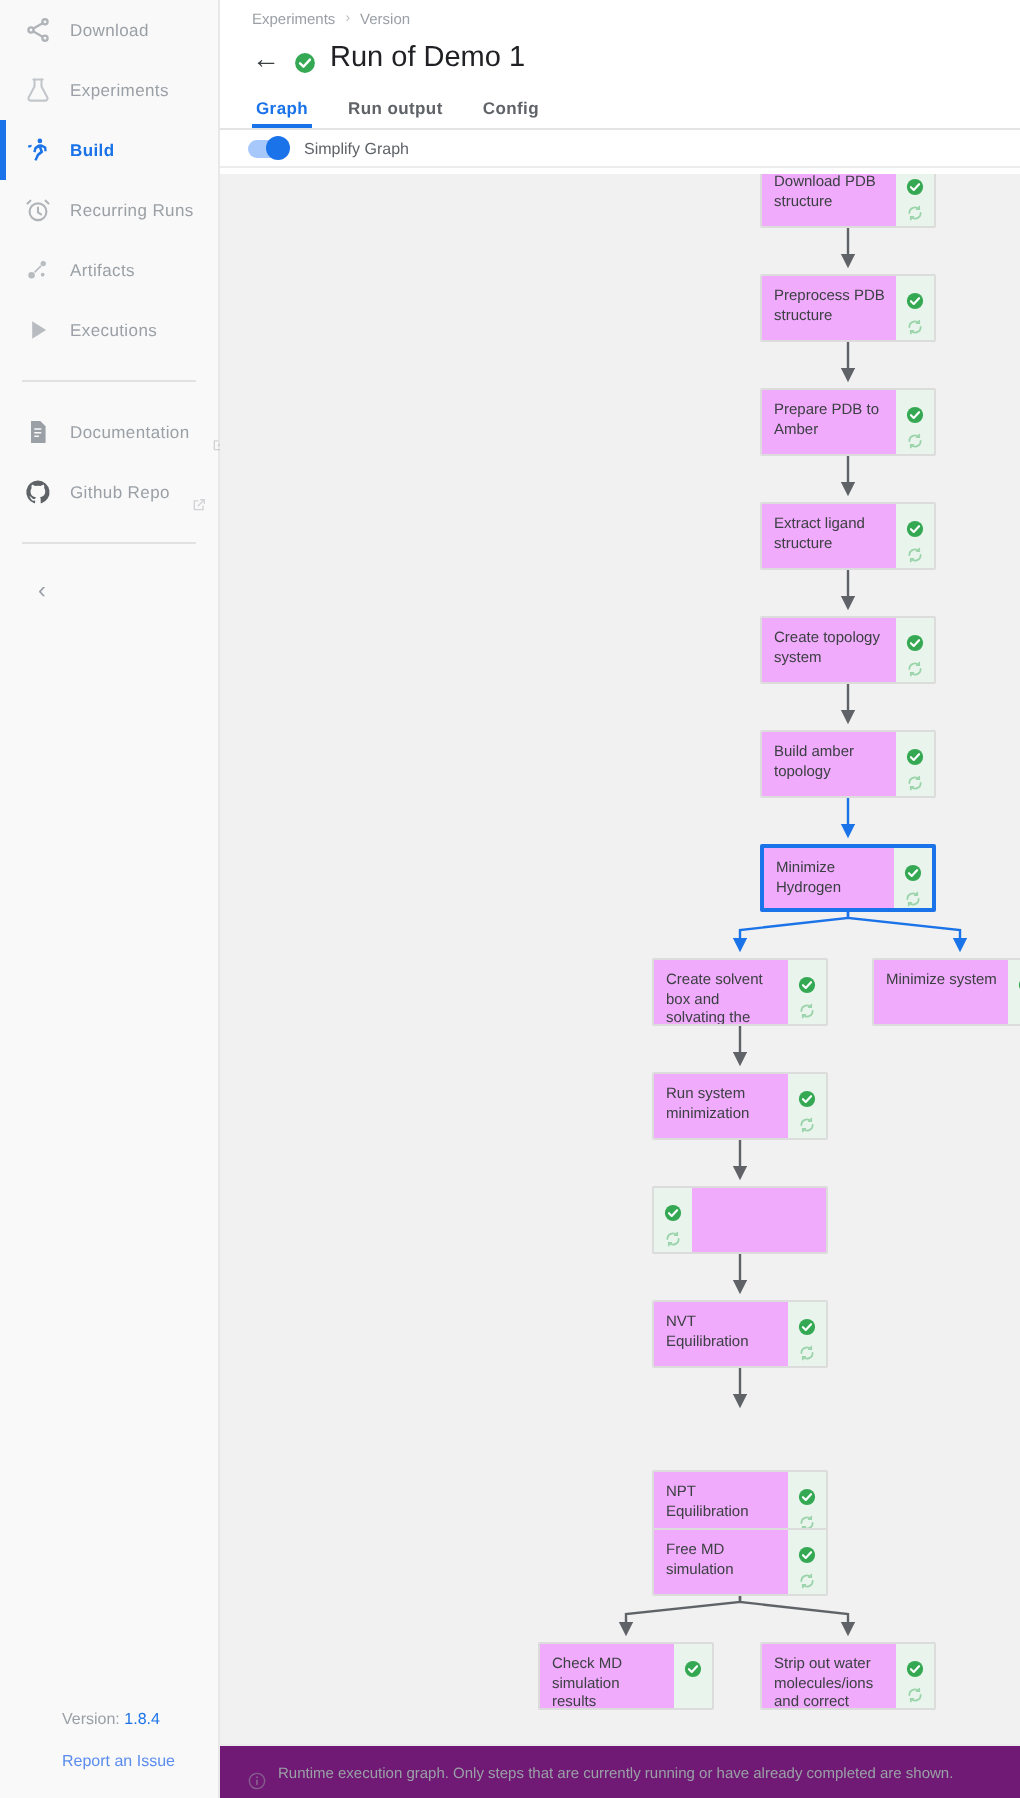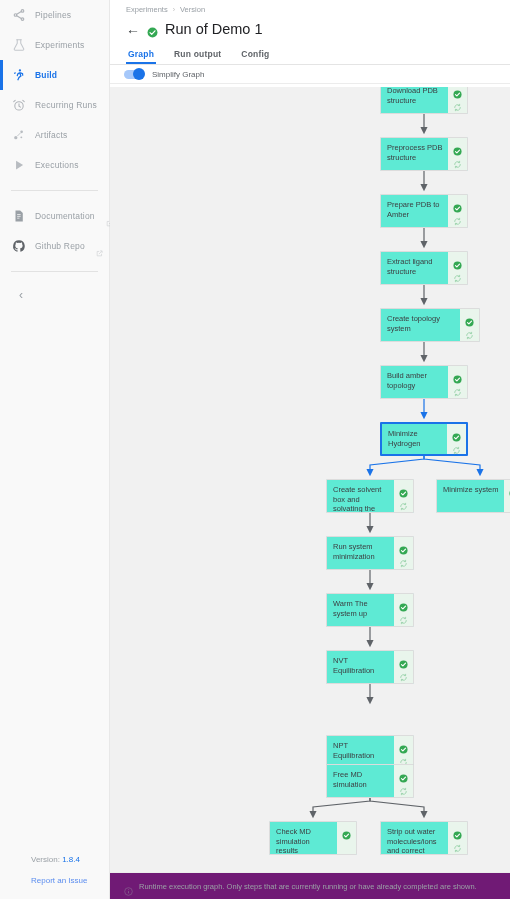--- a/index.html
+++ b/index.html
@@ -84,21 +84,21 @@
   }
   #toolbar .tlabel { font-size: 8px; color: #5f6368; }
 
   
   #canvas {
     position: absolute; left: 0; right: 0; top: 87px; bottom: 27px;
     background: #f1f1f1; overflow: hidden;
   }
   #edges { position: absolute; left: 0; top: 0; width: 400px; height: 812px; }
   .node {
-    position: absolute; background: #5eead4; border: 1px solid #dcdcdc;
+    position: absolute; background: #f0abfc; border: 1px solid #dcdcdc;
     display: flex; cursor: pointer; border-radius: 1px;
   }
   .node.selected { border: 2px solid #1a73e8; }
   .node .label {
     flex: 1; font-size: 7.5px; color: #3c4043; line-height: 9.5px;
     padding: 5px 5px 4px 6px; overflow: hidden;
   }
   .node .statuses {
     width: 19px; flex: 0 0 19px; background: #e9f5ec;
     display: flex; flex-direction: column; align-items: center;
@@ -126,21 +126,21 @@
         <div class="nav-item">
           <span class="nav-ico">
             <svg viewBox="0 0 24 24" width="14" height="14" fill="none" stroke="#b0b4b9" stroke-width="2" stroke-linecap="round">
               <circle cx="18" cy="5" r="2.2"></circle>
               <circle cx="18" cy="19" r="2.2"></circle>
               <circle cx="6" cy="12" r="2.2"></circle>
               <line x1="8.1" y1="10.8" x2="15.9" y2="6.2"></line>
               <line x1="8.1" y1="13.2" x2="15.9" y2="17.8"></line>
             </svg>
           </span>
-          <span class="nav-label">Pipelines</span>
+          <span class="nav-label">Download</span>
         </div>
         <div class="nav-item">
           <span class="nav-ico">
             <svg viewBox="0 0 24 24" width="14" height="14" fill="none" stroke="#c3c7cc" stroke-width="1.8" stroke-linecap="round" stroke-linejoin="round">
               <path d="M9 3v6L4 18.5a1.8 1.8 0 0 0 1.6 2.6h12.8A1.8 1.8 0 0 0 20 18.5L15 9V3"></path>
               <line x1="8" y1="3" x2="16" y2="3"></line>
             </svg>
           </span>
           <span class="nav-label">Experiments</span>
         </div>
@@ -339,21 +339,21 @@
                   <path d="M5.5 10.3 L8.6 13.3 L14.5 6.9" stroke="#fff" stroke-width="2.4" fill="none" stroke-linecap="round" stroke-linejoin="round"></path>
                 </svg></span>
               <span class="st-ico"><svg viewBox="0 0 24 24" width="9" height="9" fill="none" stroke="#9bd3ab" stroke-width="2.4" stroke-linecap="round">
                   <path d="M19.5 12a7.5 7.5 0 0 1-12.6 5.5"></path>
                   <path d="M4.5 12A7.5 7.5 0 0 1 17.1 6.5"></path>
                   <path d="M17.6 3.4v3.4h-3.4"></path>
                   <path d="M6.4 20.6v-3.4h3.4"></path>
                 </svg></span>
             </span>
           </div>
-          <div class="node" style="left: 270px; top: 221px; width: 100px; height: 34px;">
+          <div class="node" style="left: 270px; top: 221px; width: 88px; height: 34px;">
             <span class="label">Create topology system</span>
             <span class="statuses">
               <span class="st-ico"><svg viewBox="0 0 20 20" width="9" height="9">
                   <circle cx="10" cy="10" r="9" fill="#34a853"></circle>
                   <path d="M5.5 10.3 L8.6 13.3 L14.5 6.9" stroke="#fff" stroke-width="2.4" fill="none" stroke-linecap="round" stroke-linejoin="round"></path>
                 </svg></span>
               <span class="st-ico"><svg viewBox="0 0 24 24" width="9" height="9" fill="none" stroke="#9bd3ab" stroke-width="2.4" stroke-linecap="round">
                   <path d="M19.5 12a7.5 7.5 0 0 1-12.6 5.5"></path>
                   <path d="M4.5 12A7.5 7.5 0 0 1 17.1 6.5"></path>
                   <path d="M17.6 3.4v3.4h-3.4"></path>
@@ -430,21 +430,20 @@
                 </svg></span>
               <span class="st-ico"><svg viewBox="0 0 24 24" width="9" height="9" fill="none" stroke="#9bd3ab" stroke-width="2.4" stroke-linecap="round">
                   <path d="M19.5 12a7.5 7.5 0 0 1-12.6 5.5"></path>
                   <path d="M4.5 12A7.5 7.5 0 0 1 17.1 6.5"></path>
                   <path d="M17.6 3.4v3.4h-3.4"></path>
                   <path d="M6.4 20.6v-3.4h3.4"></path>
                 </svg></span>
             </span>
           </div>
           <div class="node" style="left: 216px; top: 506px; width: 88px; height: 34px;">
-            <span class="label">Warm The system up</span>
             <span class="statuses">
               <span class="st-ico"><svg viewBox="0 0 20 20" width="9" height="9">
                   <circle cx="10" cy="10" r="9" fill="#34a853"></circle>
                   <path d="M5.5 10.3 L8.6 13.3 L14.5 6.9" stroke="#fff" stroke-width="2.4" fill="none" stroke-linecap="round" stroke-linejoin="round"></path>
                 </svg></span>
               <span class="st-ico"><svg viewBox="0 0 24 24" width="9" height="9" fill="none" stroke="#9bd3ab" stroke-width="2.4" stroke-linecap="round">
                   <path d="M19.5 12a7.5 7.5 0 0 1-12.6 5.5"></path>
                   <path d="M4.5 12A7.5 7.5 0 0 1 17.1 6.5"></path>
                   <path d="M17.6 3.4v3.4h-3.4"></path>
                   <path d="M6.4 20.6v-3.4h3.4"></path>

